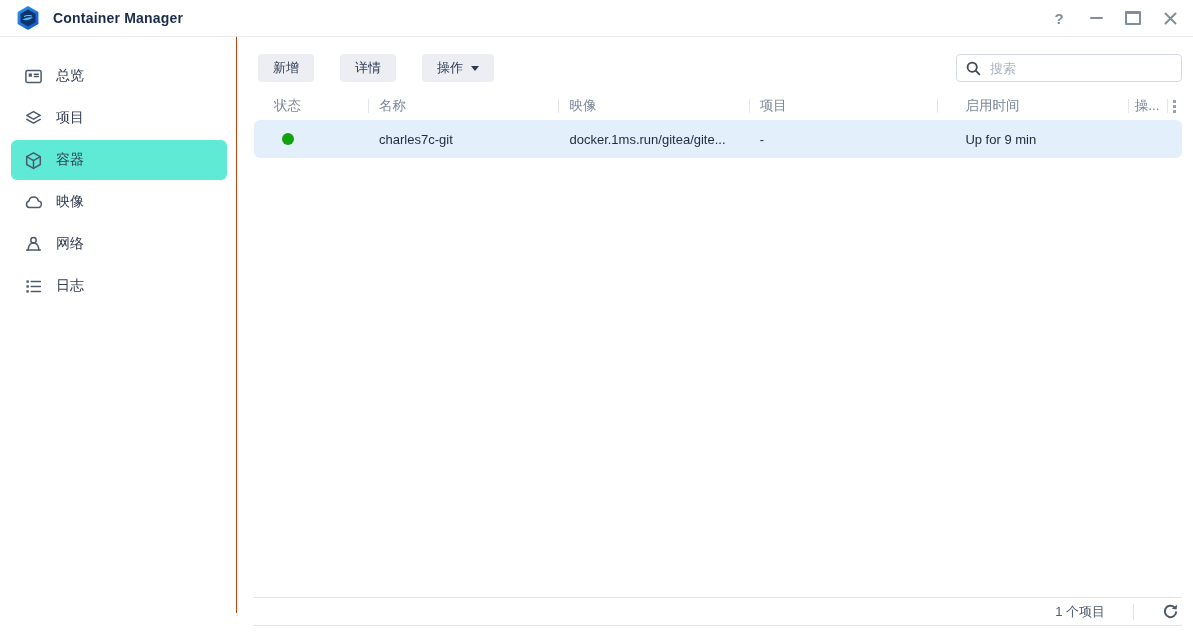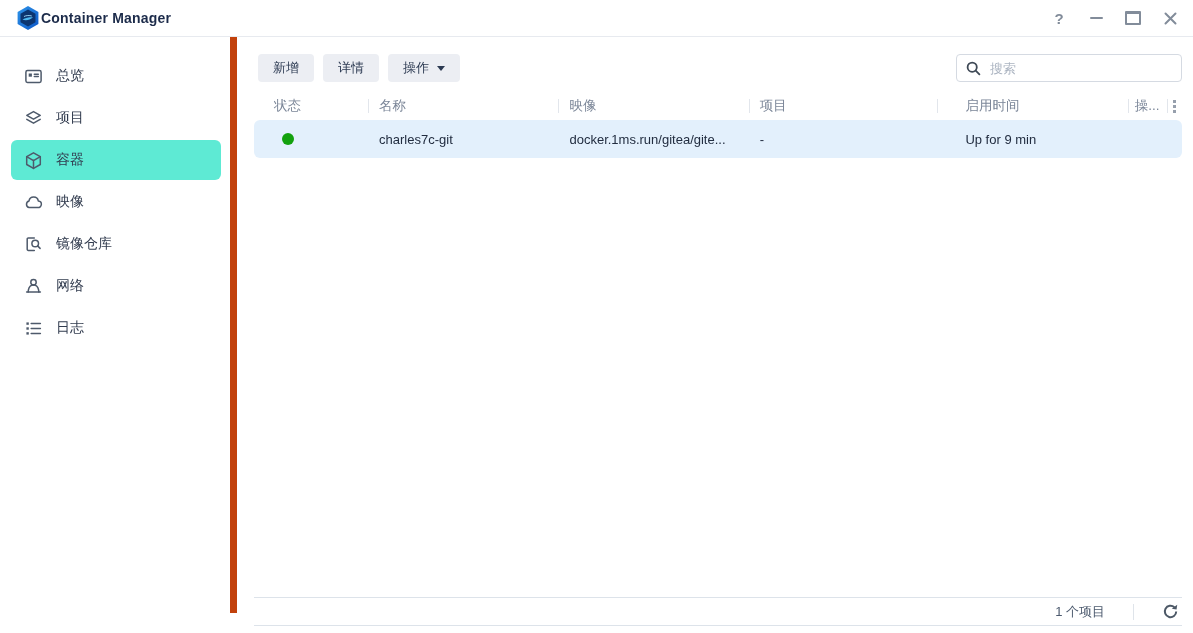--- a/index.html
+++ b/index.html
@@ -8,46 +8,46 @@
     background:#ffffff;font-family:"Liberation Sans","DejaVu Sans",sans-serif;
     -webkit-font-smoothing:antialiased;
   }
   
   .titlebar{
     position:absolute;top:0;left:0;right:0;height:36px;
     background:#fff;border-bottom:1px solid #e7eaef;
     display:flex;align-items:center;
   }
   .logo{margin-left:15px;display:flex;align-items:center;}
-  .app-title{margin-left:0;font-size:14px;font-weight:bold;color:#1c2b4a;letter-spacing:.2px;}
+  .app-title{margin-left:12px;font-size:14px;font-weight:bold;color:#1c2b4a;letter-spacing:.2px;}
   .win-controls{position:absolute;right:14px;top:0;height:36px;display:flex;align-items:center;gap:19px;}
   .win-btn{width:18px;height:18px;display:flex;align-items:center;justify-content:center;cursor:pointer;background:none;border:none;padding:0;}
   .help-glyph{font-size:15px;font-weight:bold;color:#828c9a;line-height:1;}
   .min-glyph{width:13px;height:2px;background:#828c9a;border-radius:1px;}
   .max-glyph{width:12px;height:9px;border:2px solid #828c9a;border-top-width:3px;border-radius:1px;}
   
   .sidebar{
     position:absolute;top:37px;left:0;width:237px;bottom:20px;
-    background:#fff;border-right:7px solid #c2410c;box-sizing:border-box;
+    background:#fff;border-right:1px solid #c2410c;box-sizing:border-box;
     padding-top:17px;
   }
   .side-item{
     height:40px;margin:2px 9px 2px 11px;border-radius:6px;
     display:flex;align-items:center;padding-left:13px;gap:13px;
     font-size:14px;color:#313b4e;cursor:pointer;
   }
   .side-item.selected{background:#5eead4;}
   .side-icon{width:19px;height:19px;flex:0 0 19px;display:flex;}
   .side-icon svg{stroke:#4e5a6b;fill:none;stroke-width:1.5;stroke-linecap:round;stroke-linejoin:round;}
   
   .main{position:absolute;left:238px;top:37px;right:0;bottom:0;background:#fff;}
   .toolbar{position:absolute;top:17px;left:20px;right:11px;height:28px;display:flex;align-items:center;}
   .btn{
     height:28px;padding:0 15px;background:#eceef3;border:none;border-radius:4px;
-    font-size:13px;color:#2c3a52;margin-right:9px;cursor:pointer;
+    font-size:13px;color:#2c3a52;margin-right:26px;cursor:pointer;
     display:flex;align-items:center;font-family:inherit;
   }
   .caret{width:0;height:0;border-left:4px solid transparent;border-right:4px solid transparent;border-top:5px solid #2c3a52;margin-left:8px;}
   .searchbox{
     position:absolute;right:0;top:0;width:226px;height:28px;box-sizing:border-box;
     border:1px solid #d5dae2;border-radius:4px;background:#fff;
     display:flex;align-items:center;padding:0 9px;gap:7px;
   }
   .searchbox svg{stroke:#3f4956;fill:none;stroke-width:1.8;stroke-linecap:round;flex:0 0 auto;}
   .searchbox input{
@@ -164,30 +164,20 @@
 
     <div class="side-item">
       <span class="side-icon">
         <svg width="19" height="19" viewBox="0 0 19 19">
           <path d="M5.2 14.6 h8.6 a3.3 3.3 0 0 0 .5 -6.6 A4.7 4.7 0 0 0 5 8 A3.4 3.4 0 0 0 5.2 14.6 Z"></path>
         </svg>
       </span>
       <span>映像</span>
     </div>
 
-    <div class="side-item">
-      <span class="side-icon">
-        <svg width="19" height="19" viewBox="0 0 19 19">
-          <path d="M10.3 2.9 H4.3 a1.1 1.1 0 0 0 -1.1 1.1 V14.3 a1.1 1.1 0 0 0 1.1 1.1 H10.3"></path>
-          <circle cx="11.2" cy="8.5" r="3.3"></circle>
-          <line x1="13.6" y1="10.9" x2="16.1" y2="13.4"></line>
-        </svg>
-      </span>
-      <span>镜像仓库</span>
-    </div>
 
     <div class="side-item">
       <span class="side-icon">
         <svg width="19" height="19" viewBox="0 0 19 19">
           <circle cx="9.5" cy="5.2" r="2.7"></circle>
           <path d="M9.5 7.9 C6.2 7.9 4.8 10.7 4.4 13 L4.1 15.1"></path>
           <path d="M9.5 7.9 C12.8 7.9 14.2 10.7 14.6 13 L14.9 15.1"></path>
           <line x1="2.6" y1="15.1" x2="16.4" y2="15.1"></line>
         </svg>
       </span>

